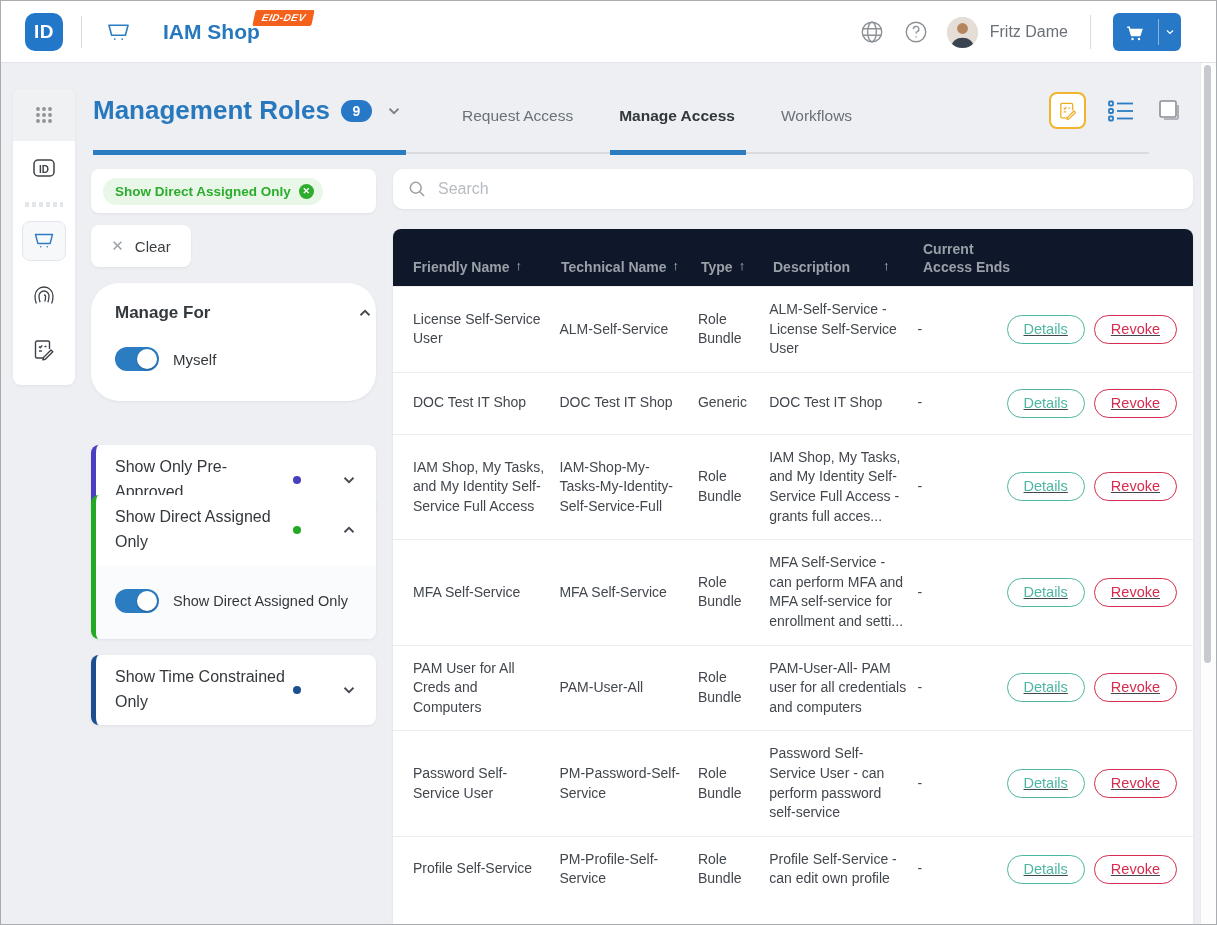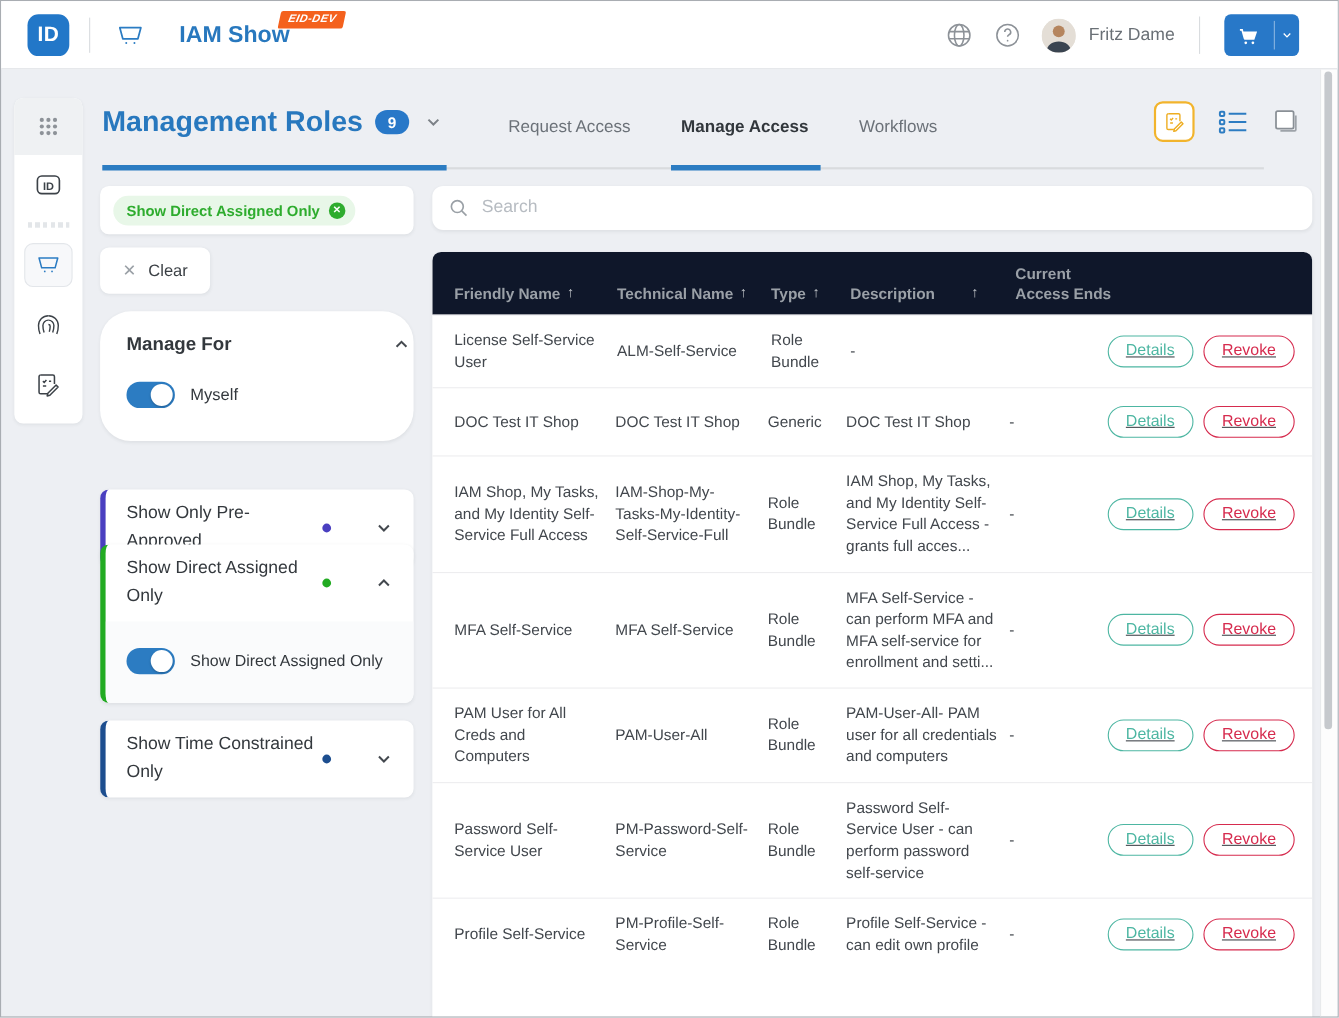--- a/index.html
+++ b/index.html
@@ -116,21 +116,21 @@
       <span>ID</span>
     </div>
   <div class="tb-divider"></div>
   <div class="tb-cart">
     <svg width="27" height="27" viewBox="0 0 24 24" fill="none" stroke="currentColor" stroke-width="1.4">
         <path d="M3.5 5.5h17l-2.4 9h-12.2z" stroke-linejoin="round"></path>
         <circle cx="8.7" cy="17.8" r="0.8" fill="currentColor" stroke="none"></circle>
         <circle cx="15.3" cy="17.8" r="0.8" fill="currentColor" stroke="none"></circle>
       </svg>
   </div>
-  <div class="app-title">IAM Show</div>
+  <div class="app-title">IAM Shop</div>
   <div class="env-badge">EID-DEV</div>
   <div class="tb-right">
     <span class="tb-icon">
       <svg width="26" height="26" viewBox="0 0 24 24" fill="none" stroke="currentColor" stroke-width="1.3">
           <circle cx="12" cy="12" r="9"></circle>
           <ellipse cx="12" cy="12" rx="4" ry="9"></ellipse>
           <path d="M3.5 9h17M3.5 15h17"></path>
         </svg>
     </span>
     <span class="tb-icon">
@@ -370,20 +370,21 @@
     <span class="th c-cur">
         <span>Current Access Ends</span>
       </span>
     <span class="c-act"></span>
   </div>
 
   <div class="trow">
     <span class="c-fn">License Self-Service User</span>
     <span class="c-tn">ALM-Self-Service</span>
     <span class="c-type">Role Bundle</span>
+    <span class="c-desc">ALM-Self-Service - License Self-Service User</span>
     <span class="c-cur">-</span>
     <span class="c-act">
         <button class="btn btn-details">Details</button>
         <button class="btn btn-revoke">Revoke</button>
       </span>
   </div>
 
   <div class="trow">
     <span class="c-fn">DOC Test IT Shop</span>
     <span class="c-tn">DOC Test IT Shop</span>

